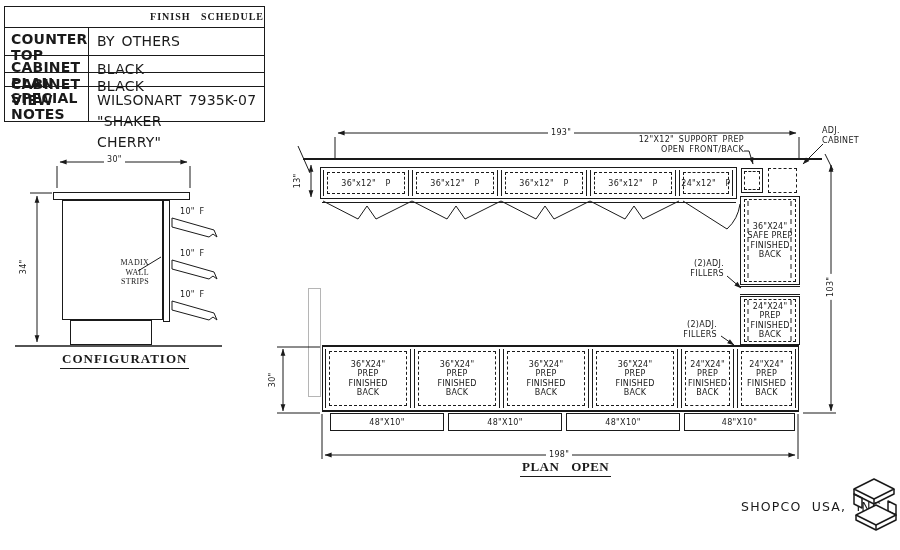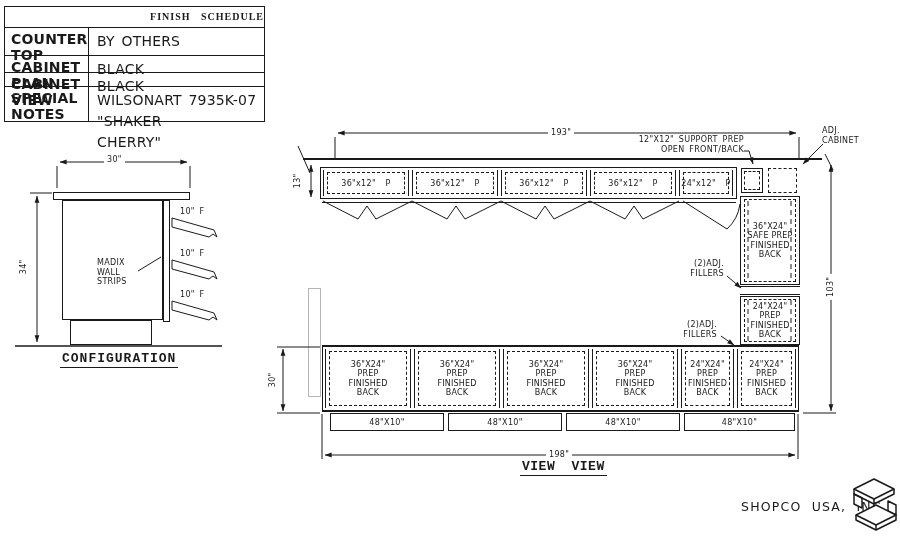--- a/index.html
+++ b/index.html
@@ -3,41 +3,41 @@
 <meta charset="utf-8">
 <style>
   html,body{margin:0;padding:0;background:#fff;}
   #canvas{position:relative;width:900px;height:550px;background:#ffffff;overflow:hidden;
           font-family:"DejaVu Sans",sans-serif;color:#1a1a1a;}
   svg{position:absolute;left:0;top:0;}
   .lines{z-index:3;pointer-events:none;}
   
   .txt{position:absolute;font-size:8px;letter-spacing:.3px;word-spacing:2px;white-space:pre;z-index:4;line-height:1.2;}
   .pre{white-space:pre-line;}
-  .ctr{text-align:left;}
+  .ctr{text-align:right;font-family:Liberation Serif, serif;}
   .rgt{text-align:right;}
   .dimlab{background:#fff;padding:0 3px;z-index:4;}
   .rot{transform:rotate(-90deg);transform-origin:center center;}
   
   .box{position:absolute;border:1.5px solid #1a1a1a;background:transparent;z-index:2;box-sizing:border-box;}
   .cell{position:absolute;border-left:1px solid #1a1a1a;border-right:1px solid #1a1a1a;z-index:2;box-sizing:border-box;
         display:flex;align-items:center;justify-content:center;}
   .cell .inner{position:absolute;left:3px;right:3px;top:2px;bottom:2px;border:1px dashed #1a1a1a;}
   .cell .lab{position:relative;font-size:8px;letter-spacing:.3px;word-spacing:2px;text-align:center;white-space:pre;z-index:4;}
   .cell .lab4{position:relative;font-size:8px;letter-spacing:.2px;text-align:center;white-space:pre-line;line-height:1.18;z-index:4;}
   
   #schedule{position:absolute;left:4px;top:6px;width:261px;border:1.5px solid #1a1a1a;background:#fff;z-index:5;box-sizing:border-box;}
   #schedule .ttl{font-family:"Liberation Serif",serif;font-weight:bold;font-size:10px;letter-spacing:1px;word-spacing:7px;
                  text-align:right;padding:4px 0 5px 0;border-bottom:1.5px solid #1a1a1a;}
   #schedule .row{display:flex;border-bottom:1px solid #1a1a1a;}
   #schedule .row:last-child{border-bottom:none;}
   #schedule .lcell{width:84px;border-right:1px solid #1a1a1a;font-size:14px;font-weight:bold;letter-spacing:.2px;word-spacing:2px;
                    padding:3px 0 0 6px;box-sizing:border-box;}
   #schedule .vcell{flex:1;font-size:14px;letter-spacing:.2px;word-spacing:2px;padding:3px 4px 0 8px;white-space:pre-line;line-height:1.5;}
-  .title{position:absolute;font-family:Liberation Mono, monospace;font-weight:bold;font-size:13px;letter-spacing:.5px;
+  .title{position:absolute;font-family:Liberation Serif, serif;font-weight:bold;font-size:13px;letter-spacing:.5px;
          border-bottom:1.5px solid #1a1a1a;padding:0 2px 1px 2px;z-index:4;}
   #company{position:absolute;left:741px;top:499px;font-size:12.5px;letter-spacing:1.2px;word-spacing:5px;z-index:4;}
   .grayrect{position:absolute;left:308px;top:288px;width:11px;height:107px;border:1px solid #b5b5b5;z-index:1;}
   .dashedbox{position:absolute;border:1px dashed #1a1a1a;z-index:2;box-sizing:border-box;}
   .hjunction{position:absolute;border-top:1.5px solid #1a1a1a;border-bottom:1.5px solid #1a1a1a;z-index:2;box-sizing:border-box;}
 </style>
 </head>
 <body>
 
 <div id="canvas">
@@ -188,21 +188,21 @@
 
   <div class="txt pre rgt" style="left:628px;top:135px;width:116px">12"X12" SUPPORT PREP
 OPEN FRONT/BACK</div>
   <div class="txt pre" style="left:822px;top:126px">ADJ.
 CABINET</div>
   <div class="txt pre rgt" style="left:678px;top:259px;width:46px">(2)ADJ.
 FILLERS</div>
   <div class="txt pre rgt" style="left:671px;top:320px;width:46px">(2)ADJ.
 FILLERS</div>
 
-  <div class="title" style="left:520px;top:459px;word-spacing:8px">VIEW VIEW</div>
+  <div class="title" style="left:520px;top:459px;word-spacing:8px">PLAN OPEN</div>
 
   <div id="company">SHOPCO  USA,  INC.</div>
   <svg class="lines" style="left:849px;top:476px;z-index:4" width="50" height="58" viewBox="0 0 50 58">
     <g stroke="#1a1a1a" stroke-width="1.5" stroke-linejoin="round">
       <path d="M47,39 L47,29 L39,25 L39,35 Z" fill="#fff"></path>
       <path d="M27,29 L47,39 L27,49 L7,39 Z" fill="#fff"></path>
       <path d="M7,39 L7,44 L27,54 L47,44 L47,39" fill="none"></path>
       <path d="M27,49 L27,54" fill="none"></path>
       <path d="M5,18 L5,28 L13,32 L13,22 Z" fill="#fff"></path>
       <path d="M25,3 L45,13 L25,23 L5,13 Z" fill="#fff"></path>

